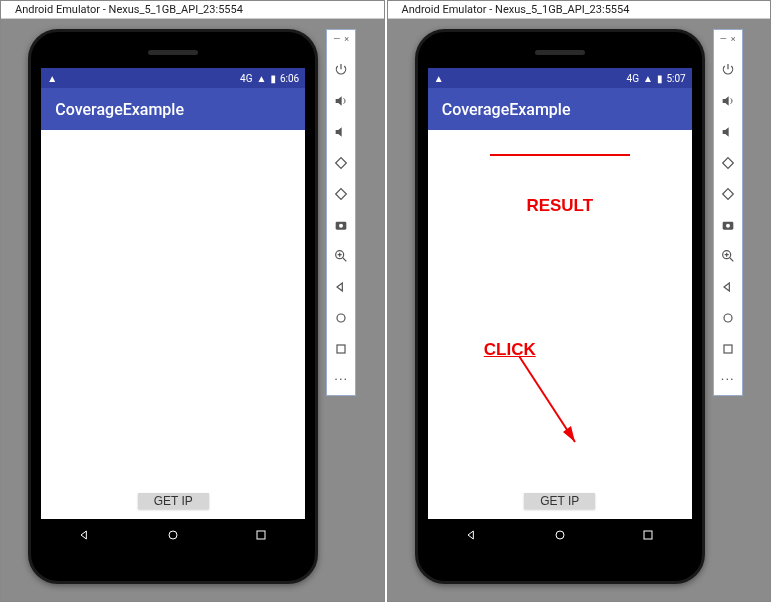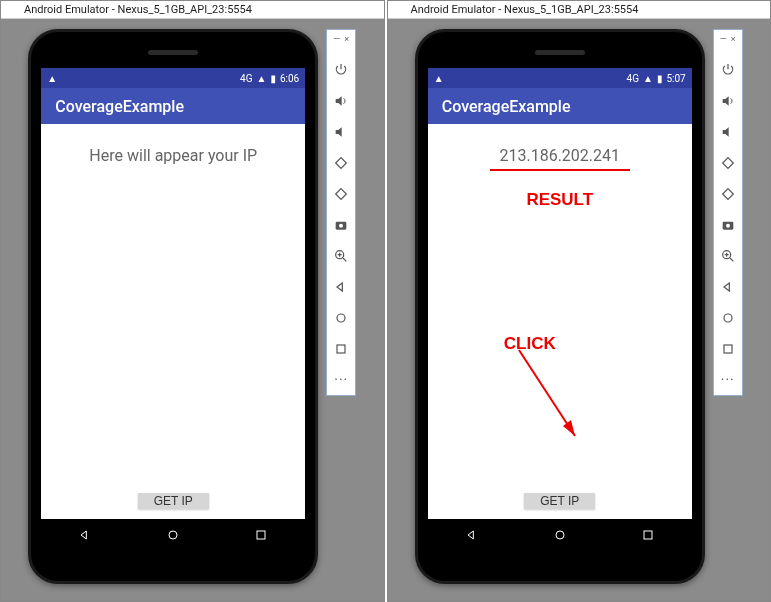--- a/index.html
+++ b/index.html
@@ -17,21 +17,21 @@
       border: 1px solid #888;
       position: relative;
       display: flex;
       flex-direction: column;
     }
     .emulator-pane + .emulator-pane { margin-left: 2px; }
     .pane-title {
       background: #fff;
       border-bottom: 1px solid #ccc;
       font-size: 11px;
-      padding: 2px 23px;
+      padding: 2px 14px;
       color: #222;
     }
     .workspace {
       flex: 1;
       display: flex;
       position: relative;
       align-items: flex-start;
       justify-content: center;
       padding: 10px 4px;
     }
@@ -67,21 +67,21 @@
       color: #fff;
       display: flex;
       align-items: center;
       justify-content: flex-end;
       padding: 0 6px;
       font-size: 10px;
       gap: 4px;
     }
     .status-bar .left { margin-right: auto; }
     .app-bar {
-      height: 36px;
+      height: 42px;
       background: #3F51B5;
       color: #fff;
       display: flex;
       align-items: center;
       padding: 0 14px;
       font-size: 16px;
       font-weight: 500;
     }
     .app-content {
       flex: 1;
@@ -177,21 +177,20 @@
           <span class="left">▲</span>
           <span>4G</span>
           <span>▲</span>
           <span>▮</span>
           <span>6:06</span>
         </div>
         <div class="app-bar">
           <span>CoverageExample</span>
         </div>
         <div class="app-content">
-          <div class="ip-text">Here will appear your IP</div>
           <button class="get-ip-btn">GET IP</button>
         </div>
       </div>
       <div class="nav-bar">
         <span><svg viewBox="0 0 24 24">
               <path fill="none" stroke="#fff" stroke-width="1.5" d="M14 6l-8 6 8 6z"></path>
             </svg></span>
         <span><svg viewBox="0 0 24 24">
               <circle cx="12" cy="12" r="6" fill="none" stroke="#fff" stroke-width="1.5"></circle>
             </svg></span>
@@ -277,24 +276,23 @@
           <span class="left">▲</span>
           <span>4G</span>
           <span>▲</span>
           <span>▮</span>
           <span>5:07</span>
         </div>
         <div class="app-bar">
           <span>CoverageExample</span>
         </div>
         <div class="app-content">
-          <div class="ip-text">213.186.202.241</div>
           <div class="result-underline"></div>
           <div class="annotation" style="top:66px;">RESULT</div>
-          <div class="annotation" style="top:210px; left:76px;">CLICK</div>
+          <div class="annotation" style="top:210px; left:56px;text-decoration:underline;">CLICK</div>
           <svg class="arrow" style="top:220px; left:85px;" width="80" height="110" viewBox="0 0 80 110">
             <line x1="6" y1="6" x2="62" y2="92" stroke="#e00" stroke-width="2"></line>
             <polygon points="62,92 50,82 58,76" fill="#e00"></polygon>
           </svg>
           <button class="get-ip-btn">GET IP</button>
         </div>
       </div>
       <div class="nav-bar">
         <span><svg viewBox="0 0 24 24">
               <path fill="none" stroke="#fff" stroke-width="1.5" d="M14 6l-8 6 8 6z"></path>

